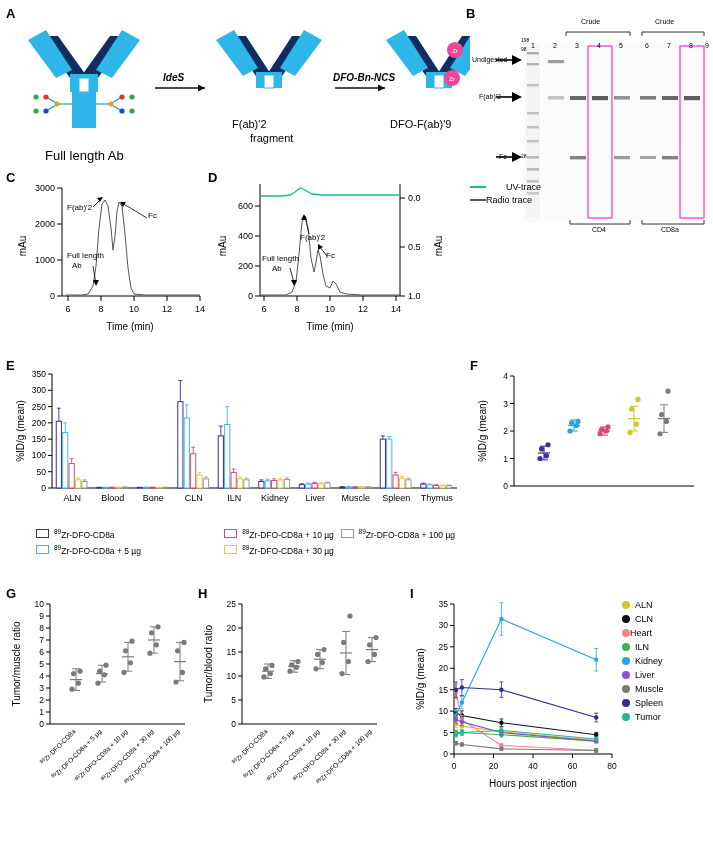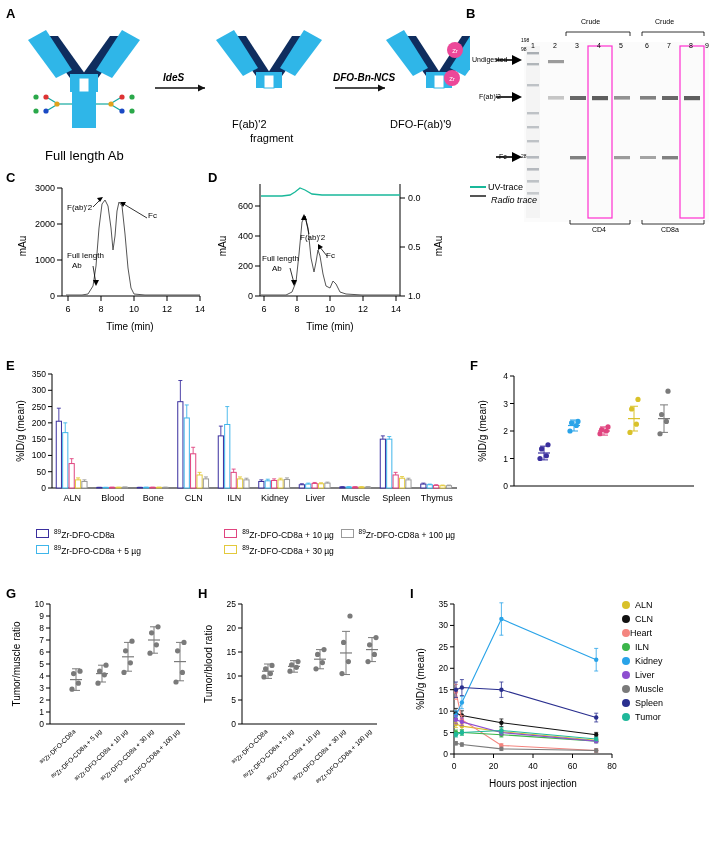--- a/index.html
+++ b/index.html
@@ -312,25 +312,25 @@
     <text x="60" y="95" font-size="8" font-family="Liberation Sans, sans-serif">Ab</text>
     <line x1="78" y1="92" x2="82" y2="107" stroke="#000" stroke-width="0.8"></line>
     <polygon points="82,110 79,104 85,104" fill="#000"></polygon>
     <text x="14" y="70" font-size="10" transform="rotate(-90 14 70)" text-anchor="middle" font-family="Liberation Sans, sans-serif">mAu</text>
     <text x="230" y="70" font-size="10" transform="rotate(-90 230 70)" text-anchor="middle" font-family="Liberation Sans, sans-serif">mAu</text>
     <text x="118" y="154" font-size="10" text-anchor="middle" font-family="Liberation Sans, sans-serif">Time (min)</text>
   </svg>
 </div>
 
 <div class="abs" style="left:470px; top:182px; font-size:9px;">
-  <div style="display:flex; align-items:center; gap:2px; margin-bottom:3px;">
+  <div style="display:flex; align-items:center; gap:20px; margin-bottom:3px;">
     <span style="display:inline-block; width:16px; height:2px; background:#19b89a;"></span>
     <span>UV-trace</span>
   </div>
-  <div style="display:flex; align-items:flex-start; gap:5px;font-style:italic;">
+  <div style="display:flex; align-items:center; ">
     <span style="display:inline-block; width:16px; height:2px; background:#555555;"></span>
     <span>Radio trace</span>
   </div>
 </div>
 
 <div class="panel-letter" style="left:6px; top:358px;">E</div>
 
 <div class="abs" style="left:12px; top:366px;">
   <svg id="panelE-svg" width="450" height="165" viewBox="0 0 450 165">
       <line x1="40" y1="8" x2="40" y2="122" stroke="#000" stroke-width="1"></line>

